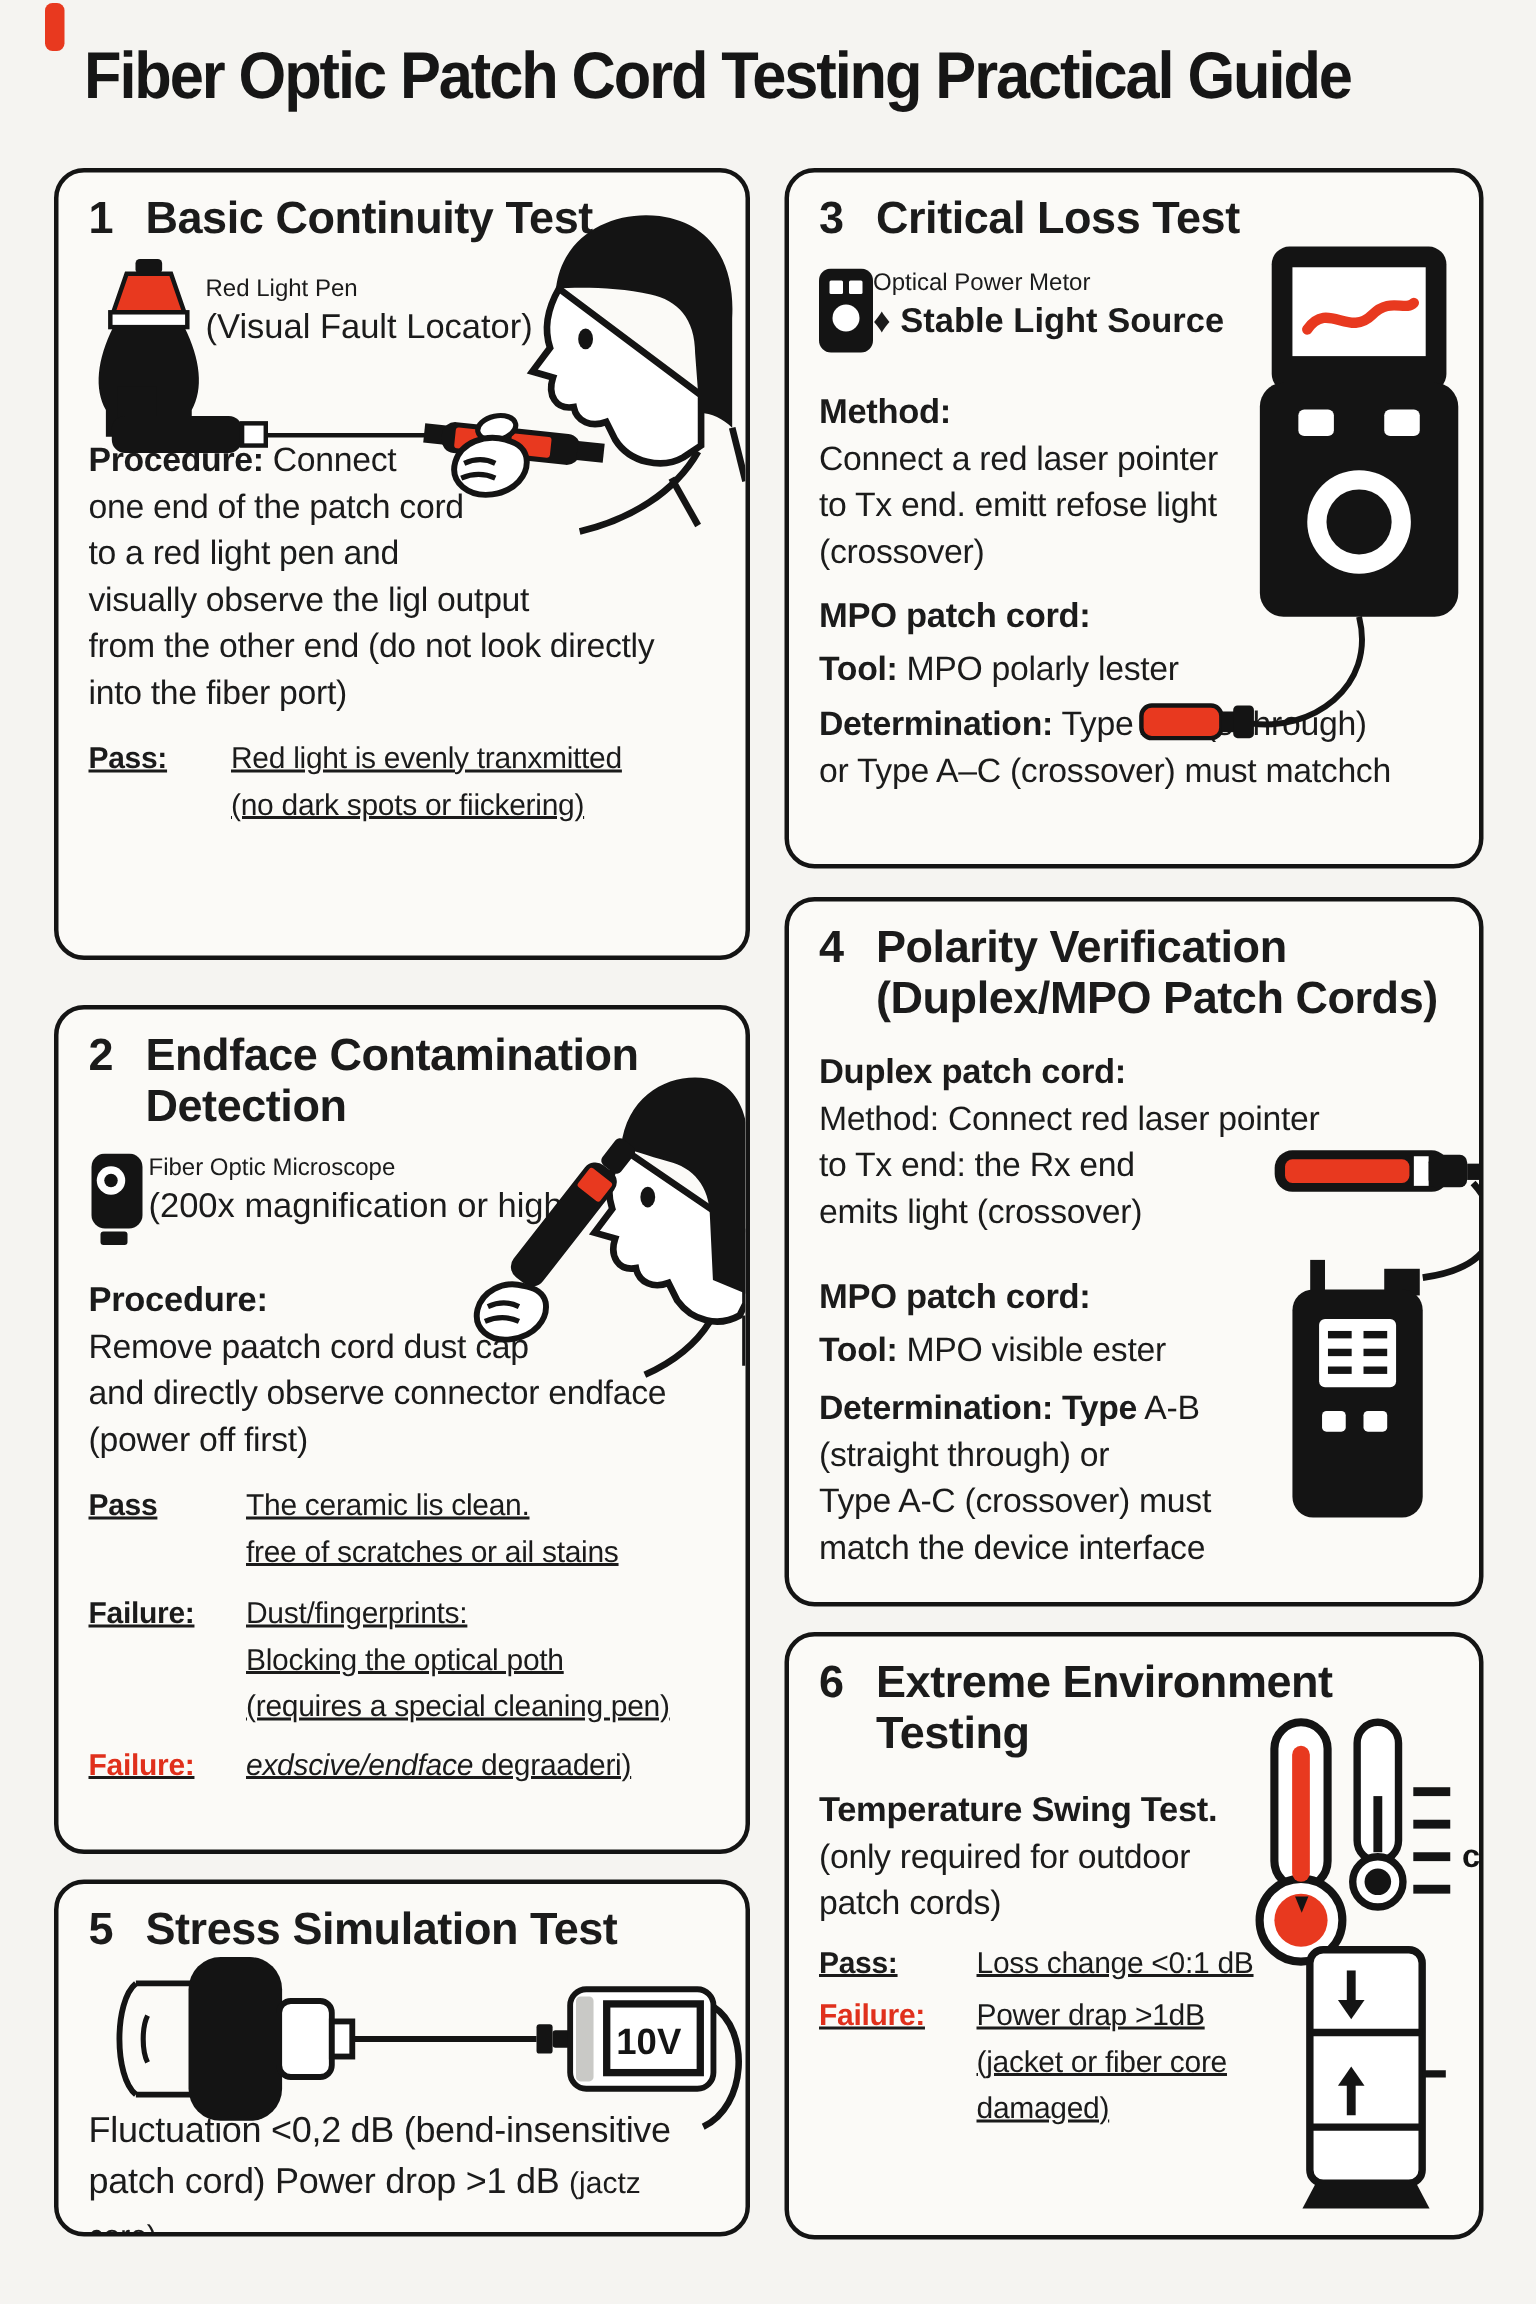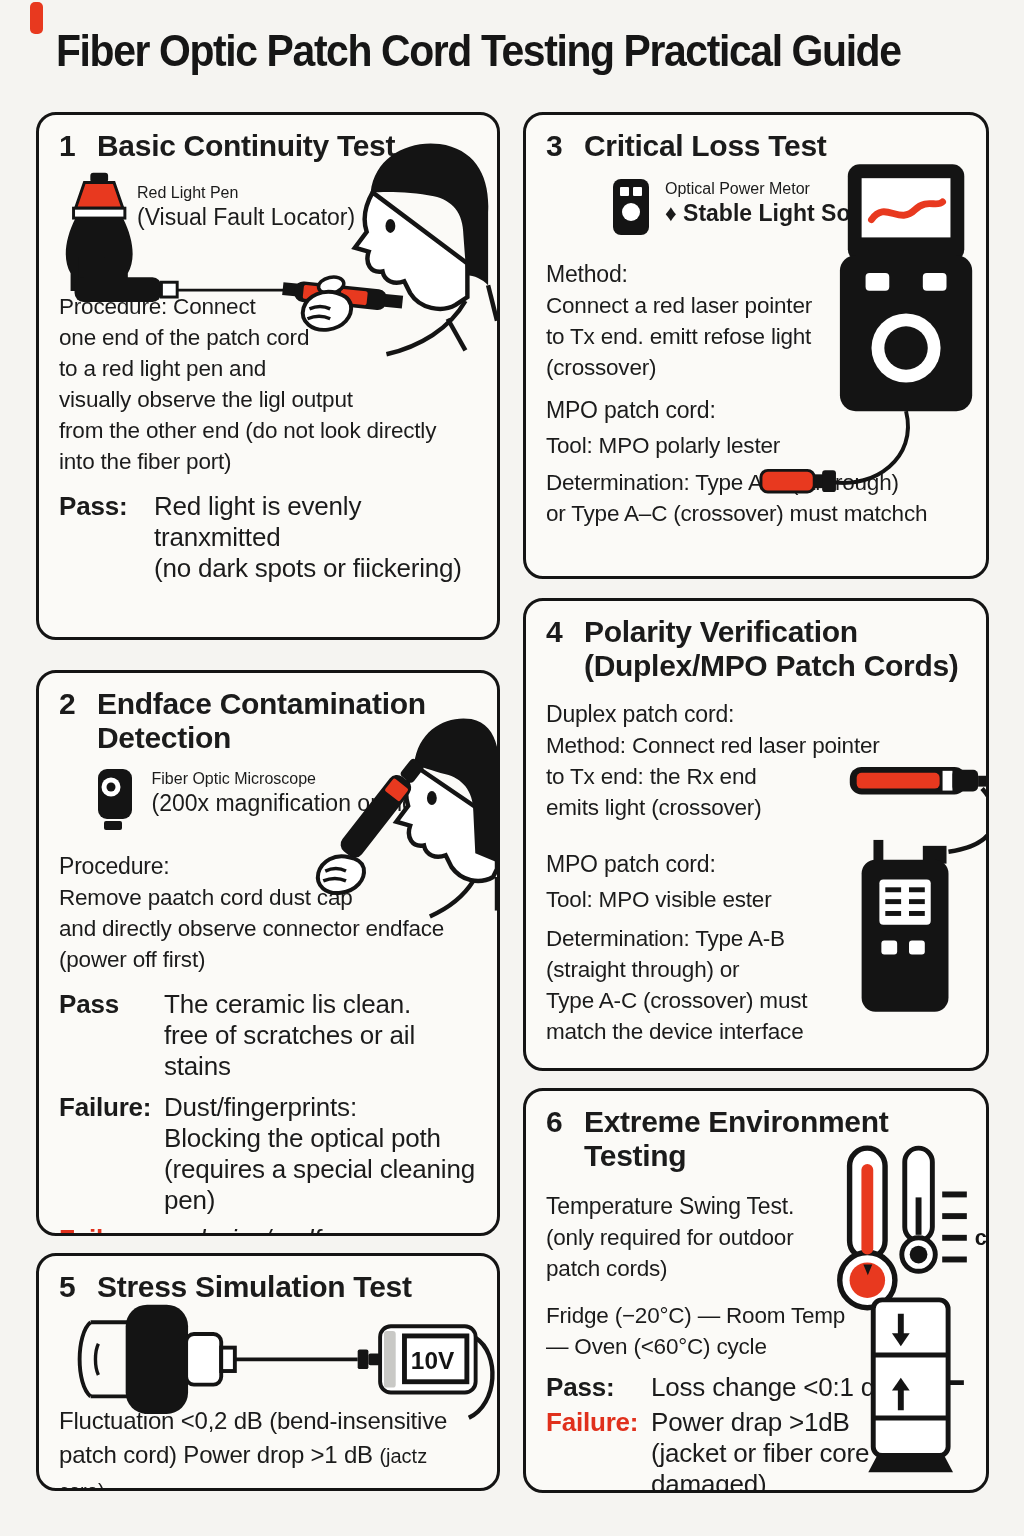--- a/index.html
+++ b/index.html
@@ -10,26 +10,26 @@
   .card{position:absolute;background:#fbfaf7;border:3px solid #141414;border-radius:20px;box-sizing:border-box;padding:14px 20px;overflow:hidden;}
   .content{position:relative;z-index:1;}
   .illus{position:absolute;left:0;top:0;width:100%;height:100%;pointer-events:none;z-index:2;}
   .sec-head{display:flex;font-size:30px;font-weight:bold;line-height:1.13;letter-spacing:-.3px;}
   .num{flex:0 0 38px;}
   .tool-name{font-size:16px;font-weight:normal;line-height:1.25;}
   .tool-sub{font-size:23px;line-height:1.3;}
   .tool-sub.bold{font-weight:bold;}
   .body{font-size:22.5px;line-height:31px;margin:0;letter-spacing:-.2px;}
   .pre{white-space:pre-line;}
-  .blabel{font-weight:normal;}
-  .row{display:flex;font-size:26px;line-height:31px;letter-spacing:-.2px;}
+  .blabel{font-weight:bold;}
+  .row{display:flex;font-size:20px;line-height:31px;letter-spacing:-.2px;text-decoration:underline;}
   .lbl{font-weight:bold;flex:0 0 95px;}
   .lbl.w100{flex:0 0 105px;}
   .red{color:#e0301c;}
-  .toolrow{display:flex;gap:16px;align-items:flex-start;justify-content:center;}
+  .toolrow{display:flex;align-items:flex-start;}
   .small{font-size:20px;letter-spacing:0;}
   .it{font-style:italic;}
   svg text{font-family:"Liberation Sans","DejaVu Sans",sans-serif;}
 </style>
 </head>
 <body>
 
 <div id="page">
 
   <div class="accent-bar"></div>
@@ -312,22 +312,20 @@
       </g>
     </svg>
     <div class="content">
       <div class="sec-head">
         <span class="num">6</span>
         <span class="ttl">Extreme Environment Testing</span>
       </div>
       <p class="body blabel" style="margin-top:18px;font-size:23px;">Temperature Swing Test.</p>
       <p class="body pre" style="margin-top:0;">(only required for outdoor
 patch cords)</p>
-      <p class="body pre" style="margin-top:16px;">Fridge (−20°C) — Room Temp
-— Oven (&lt;60°C) cycle</p>
       <div class="row" style="margin-top:10px;">
         <span class="lbl w100">Pass:</span>
         <span class="pre">Loss change &lt;0:1 dB</span>
       </div>
       <div class="row" style="margin-top:4px;">
         <span class="lbl w100 red">Failure:</span>
         <span class="pre">Power drap &gt;1dB
 (jacket or fiber core
 damaged)</span>
       </div>

